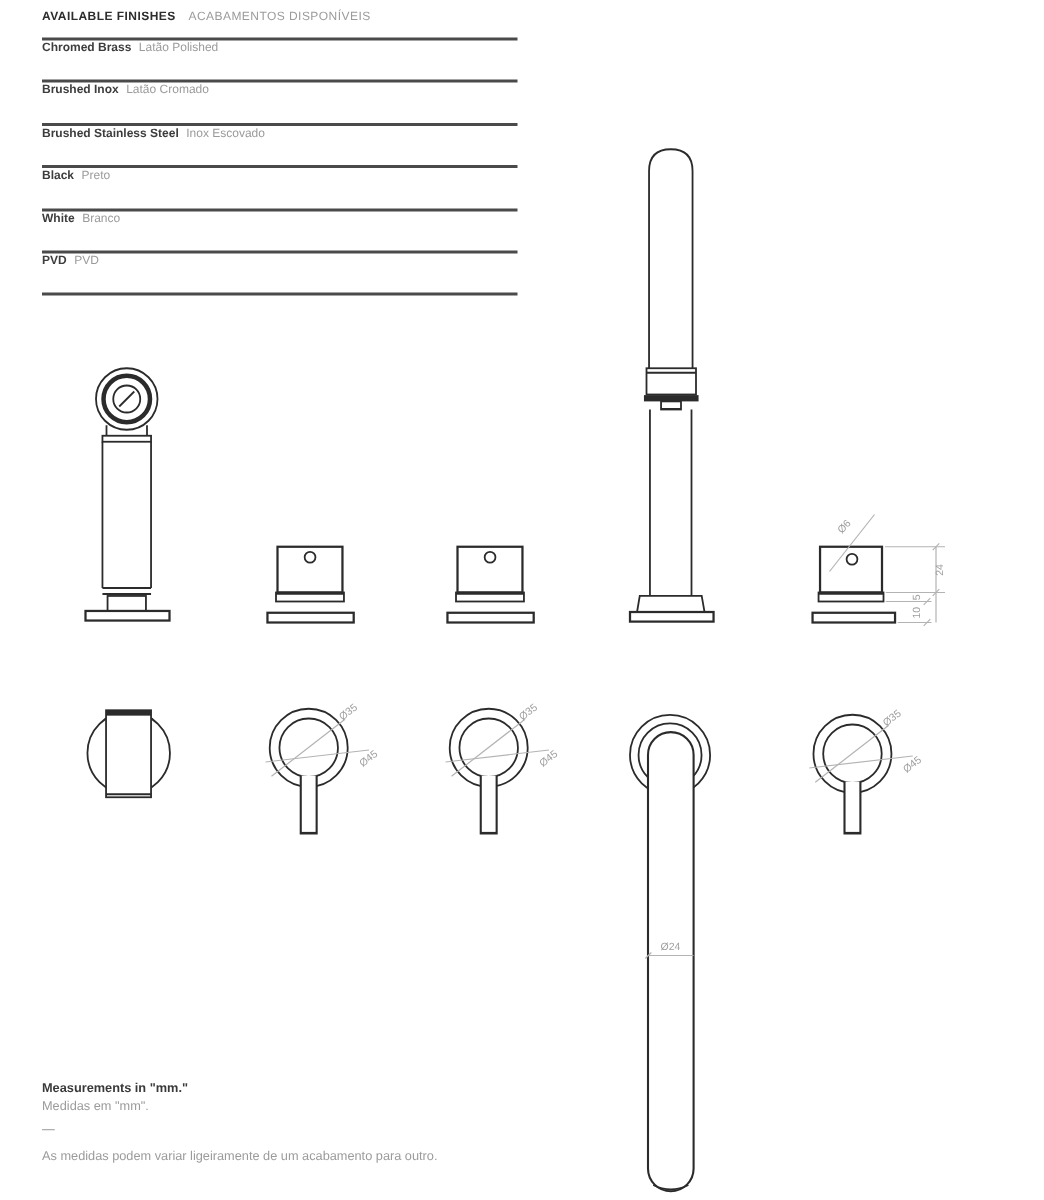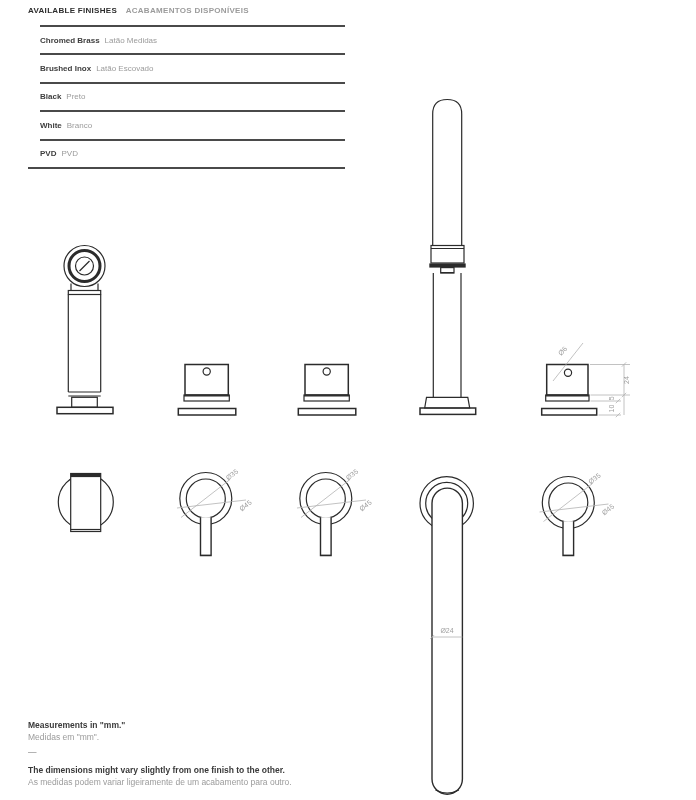--- a/index.html
+++ b/index.html
@@ -1,24 +1,24 @@
 <!DOCTYPE html>
 <html><head>
 <meta charset="utf-8">
 <style>
   html,body{margin:0;padding:0;}
   body{width:696px;height:800px;position:relative;background:#ffffff;
        font-family:"Liberation Sans", sans-serif;overflow:hidden;}
 
   .header{position:absolute;left:28px;top:6px;font-size:8px;letter-spacing:.3px;}
   .h-en{font-weight:bold;color:#2d2d2d;text-align:right;}
-  .h-pt{color:#9b9b9b;margin-left:6px;font-weight:bold;}
+  .h-pt{color:#9b9b9b;margin-left:6px;}
 
   .finishes{position:absolute;left:28px;top:25px;width:317px;border-bottom:2px solid #4a4a4a;}
-  .f-row{height:26.4px;border-top:2px solid #4a4a4a;display:flex;align-items:center;gap:5px;margin-left:12px;}
+  .f-row{height:26.4px;border-top:2px solid #4a4a4a;display:flex;align-items:flex-start;gap:5px;}
   .f-en{font-weight:bold;color:#3d3d3d;font-size:8px;}
   .f-pt{color:#9b9b9b;font-size:8px;}
 
   svg.drawings{position:absolute;left:0;top:0;}
   .ln{stroke:#2b2b2b;fill:none;stroke-width:1.2;}
   .ln15{stroke:#2b2b2b;fill:none;stroke-width:1.5;}
   .thick{stroke-width:3;}
   .w{fill:#ffffff;}
   .dk{fill:#2b2b2b;stroke:none;}
   .dim{stroke:#b3b3b3;stroke-width:0.8;fill:none;}
@@ -33,25 +33,29 @@
 <body>
 
 <div class="header">
   <span class="h-en">AVAILABLE FINISHES</span>
   <span class="h-pt">ACABAMENTOS DISPONÍVEIS</span>
 </div>
 
 <div class="finishes">
   <div class="f-row">
     <span class="f-en">Chromed Brass</span>
-    <span class="f-pt">Latão Medidas</span>
+    <span class="f-pt">Latão Polished</span>
   </div>
   <div class="f-row">
     <span class="f-en">Brushed Inox</span>
-    <span class="f-pt">Latão Escovado</span>
+    <span class="f-pt">Latão Cromado</span>
+  </div>
+  <div class="f-row">
+    <span class="f-en">Brushed Stainless Steel</span>
+    <span class="f-pt">Inox Escovado</span>
   </div>
   <div class="f-row">
     <span class="f-en">Black</span>
     <span class="f-pt">Preto</span>
   </div>
   <div class="f-row">
     <span class="f-en">White</span>
     <span class="f-pt">Branco</span>
   </div>
   <div class="f-row">
@@ -179,15 +183,14 @@
     <text class="dim-label" transform="translate(609.5,511.5) rotate(-38)">Ø45</text>
   </g>
 </svg>
 
 <div class="footer" style="top:719px;">
   <div class="fn-bold">Measurements in "mm."</div>
   <div class="fn-gray">Medidas em "mm".</div>
 </div>
 <div class="footer fn-dash" style="top:746px;">—</div>
 <div class="footer" style="top:764px;">
-  <div class="fn-bold">The dimensions might vary slightly from one finish to the other.</div>
   <div class="fn-gray">As medidas podem variar ligeiramente de um acabamento para outro.</div>
 </div>
 
 </body></html>

